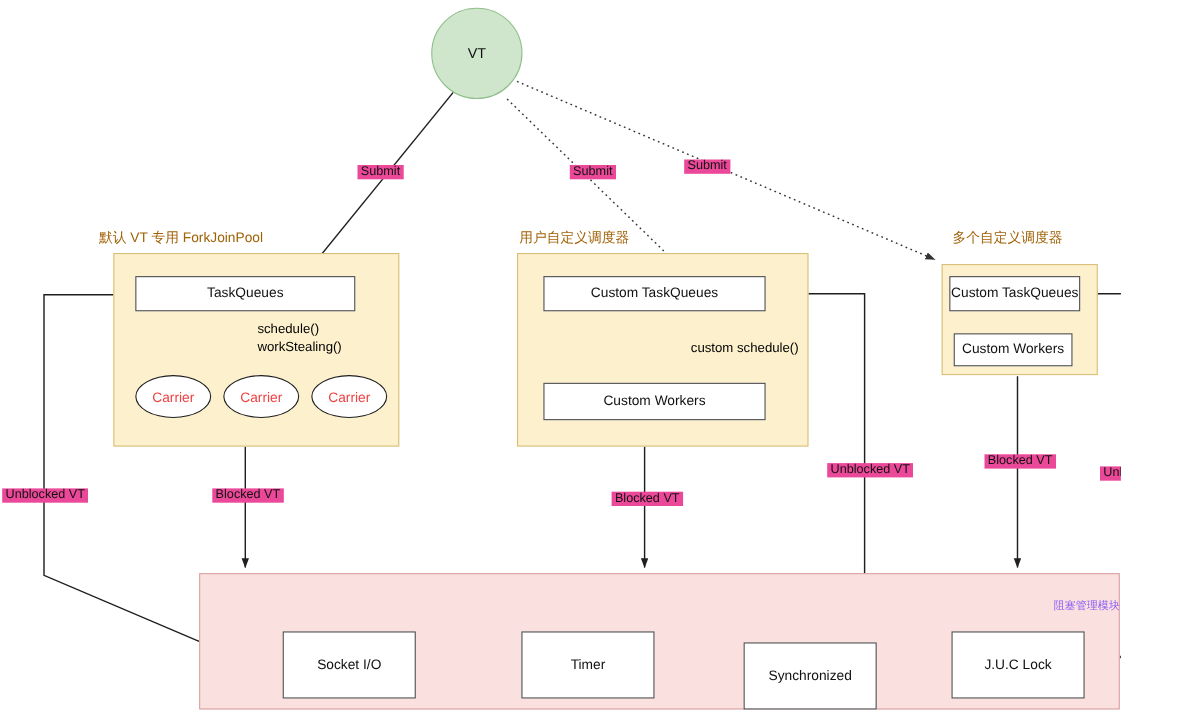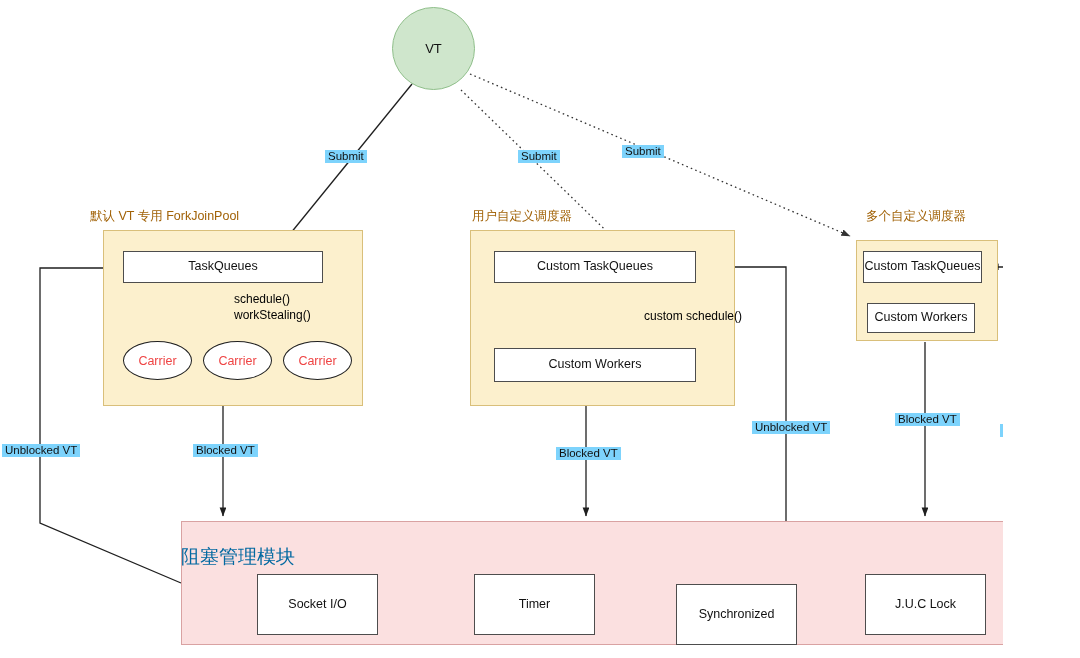--- a/index.html
+++ b/index.html
@@ -1,40 +1,40 @@
 <!DOCTYPE html>
 <html><head>
 <meta charset="utf-8">
 <style>
   html,body{margin:0;padding:0;background:#ffffff;}
   body{width:1080px;height:658px;font-family:"Liberation Sans","DejaVu Sans",sans-serif;color:#000;}
-  #stage{position:relative;width:1003px;height:658px;overflow:hidden;background:#fff;}
+  #stage{position:relative;width:1003px;height:658px;overflow:hidden;background:#fff;padding-left:16px;}
   svg#wires{position:absolute;left:0;top:0;width:1080px;height:658px;}
 
   .panel{position:absolute;box-sizing:border-box;}
   .panel-yellow{background:#fcf0cd;border:1px solid #d9bf7a;}
   .panel-pink{background:#fbe0e0;border:1px solid #d9a2a2;}
 
   .grp-title{position:absolute;font-size:12.5px;color:#a16207;white-space:nowrap;}
 
   .nodebox{position:absolute;box-sizing:border-box;background:#ffffff;border:1.6px solid #4d4d4d;
            display:flex;align-items:center;justify-content:center;text-align:center;
            font-size:12.5px;color:#111;line-height:1.25;}
 
   .ellipse{position:absolute;box-sizing:border-box;background:#ffffff;border:1.6px solid #1f1f1f;
            border-radius:50%;display:flex;align-items:center;justify-content:center;
            font-size:12.5px;color:#ef4444;}
 
   .vtcircle{position:absolute;box-sizing:border-box;background:#cfe6cc;border:1.6px solid #8fbf8a;
             border-radius:50%;display:flex;align-items:center;justify-content:center;
             font-size:13px;color:#111;}
 
-  .pink-title{position:absolute;font-size:19px;color:#0369a1;white-space:nowrap;text-align:left;}
+  .pink-title{position:absolute;font-size:10px;color:#8b5cf6;white-space:nowrap;text-align:right;}
 
-  .edge-label{position:absolute;font-size:11.5px;color:#111;background:#7dd3fc;
+  .edge-label{position:absolute;font-size:11.5px;color:#111;background:#ec4899;
               padding:0 3px;white-space:nowrap;line-height:1.15;}
   .step-label{position:absolute;font-size:12px;color:#000000;white-space:nowrap;line-height:1.3;}
 </style>
 </head>
 <body>
 
 <div id="stage">
 
   <svg id="wires" viewBox="0 0 1080 658">
     <defs>
@@ -102,21 +102,21 @@
     <span>Carrier</span>
   </div>
 
   <div class="grp-title" style="left:472px;top:208px;">用户自定义调度器</div>
   <div class="panel panel-yellow" style="left:470px;top:230px;width:265px;height:176px;"></div>
 
   <div class="nodebox" style="left:494px;top:251px;width:202px;height:32px;">
     <span>Custom TaskQueues</span>
   </div>
 
-  <div class="step-label" style="left:644px;top:309px;">custom schedule()</div>
+  <div class="step-label" style="left:628px;top:309px;">custom schedule()</div>
 
   <div class="nodebox" style="left:494px;top:348px;width:202px;height:34px;">
     <span>Custom Workers</span>
   </div>
 
   <div class="grp-title" style="left:866px;top:208px;">多个自定义调度器</div>
   <div class="panel panel-yellow" style="left:856px;top:240px;width:142px;height:101px;"></div>
 
   <div class="nodebox" style="left:863px;top:251px;width:119px;height:32px;">
     <span>Custom TaskQueues</span>

